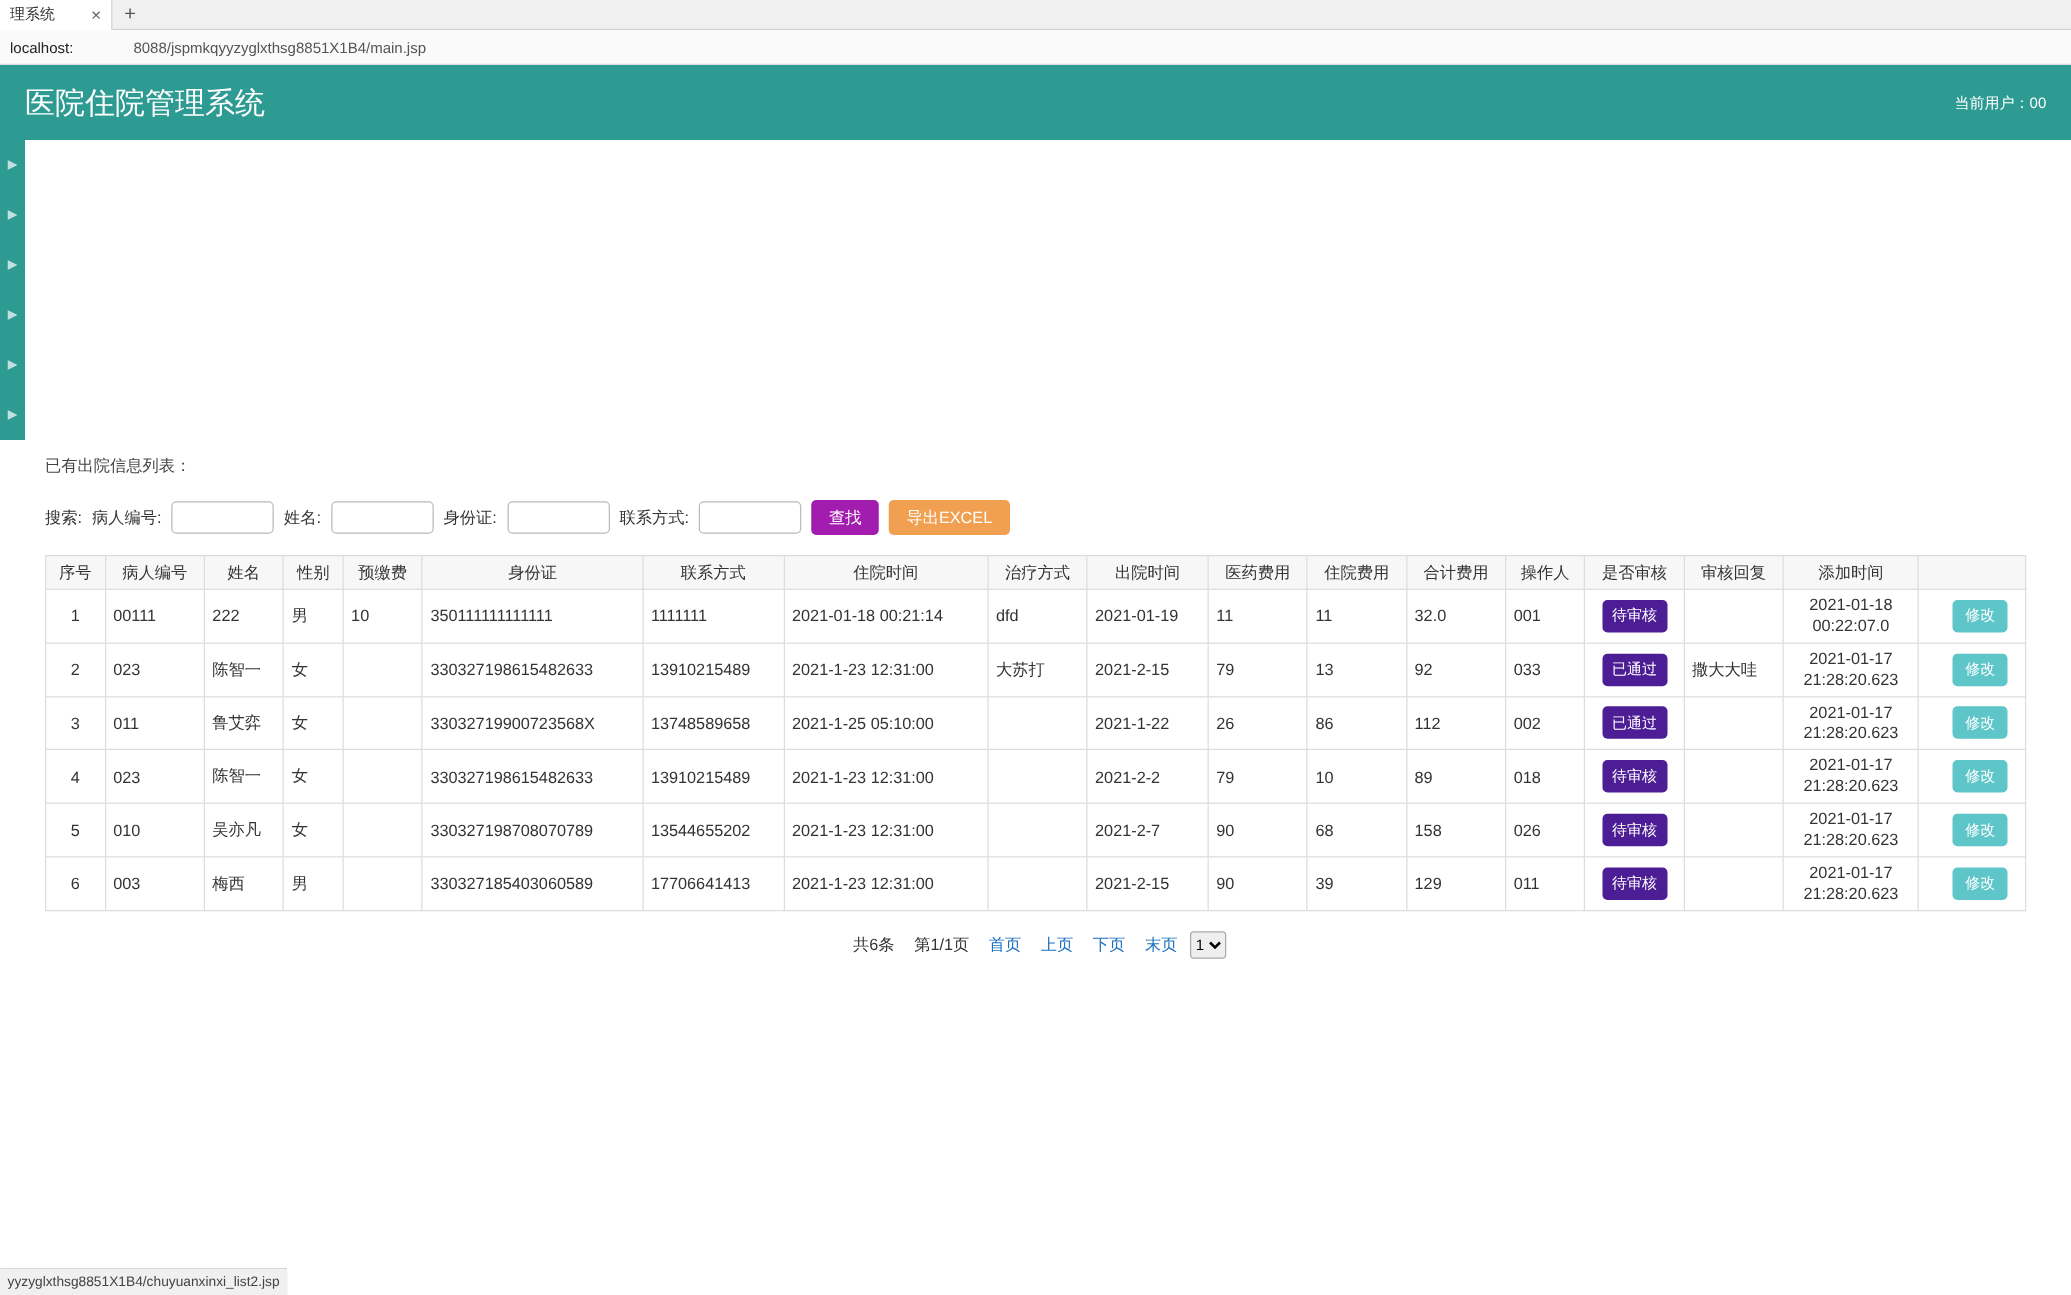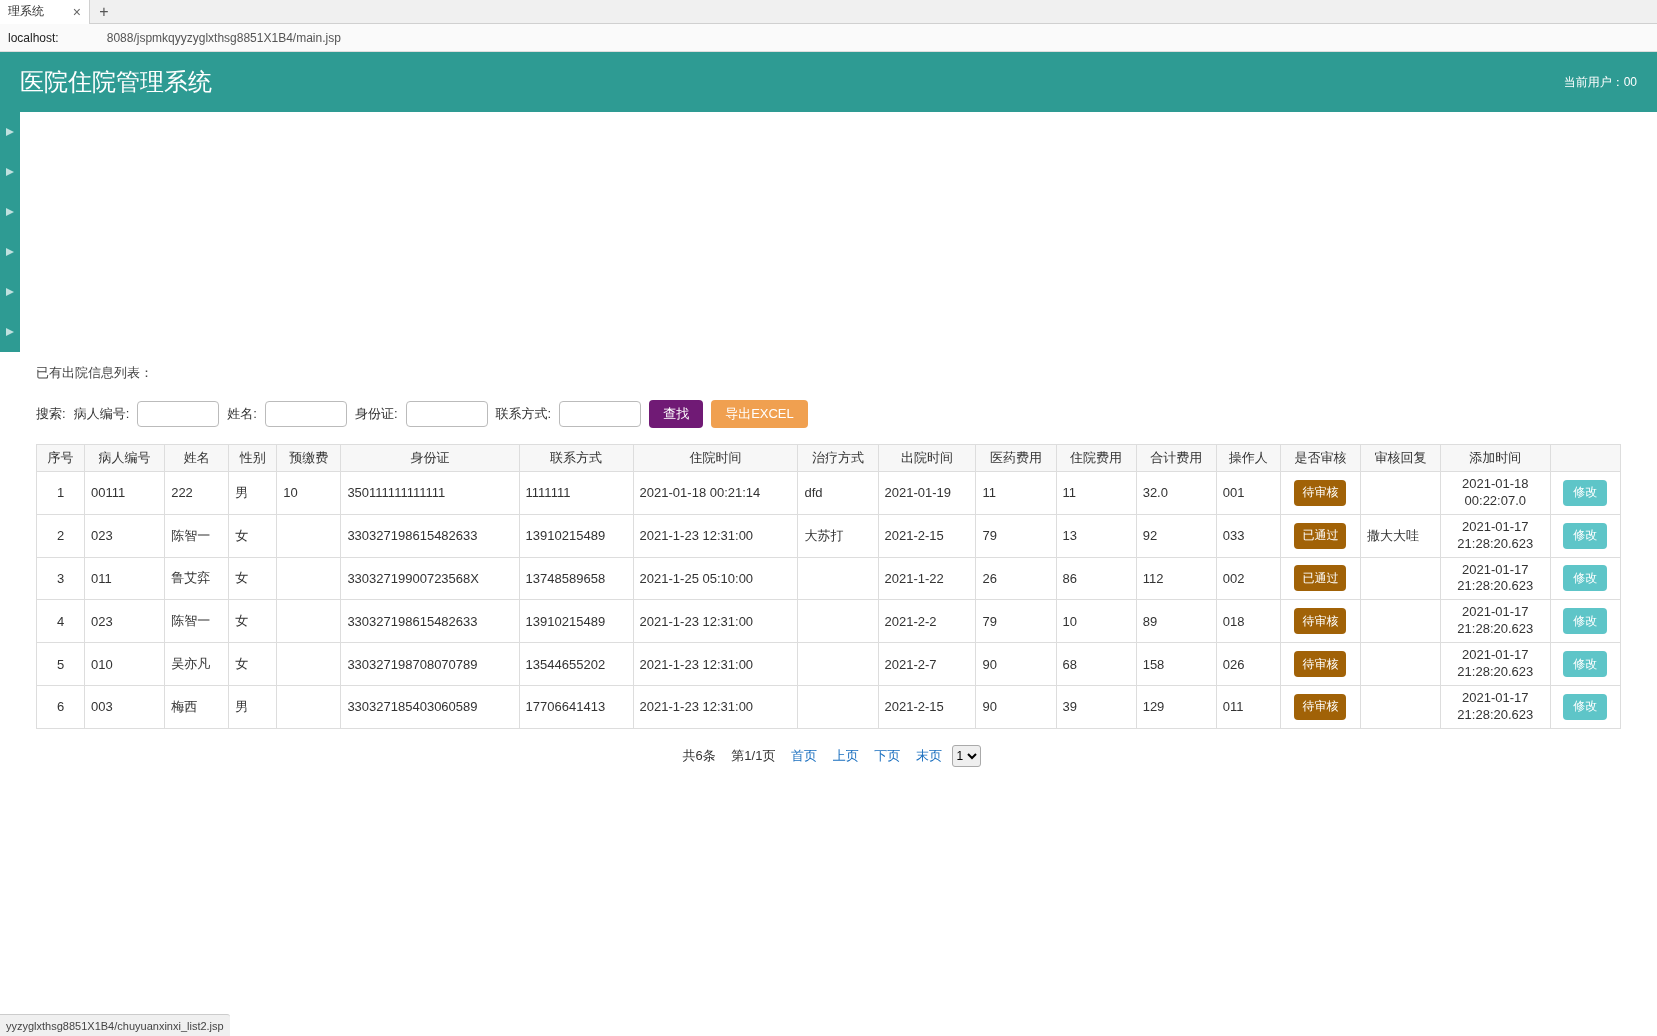--- a/index.html
+++ b/index.html
@@ -21,24 +21,24 @@
 .sidebar-item { height: 40px; display: flex; align-items: center; justify-content: center; color: rgba(255,255,255,0.7); cursor: pointer; }
 .sidebar-item svg { width: 8px; height: 8px; }
 
 .content { flex: 1; padding: 12px 36px; overflow: auto; }
 .list-title { font-size: 13px; color: #444; margin-bottom: 18px; }
 
 .search-row { display: flex; align-items: center; gap: 8px; margin-bottom: 16px; flex-wrap: nowrap; }
 .search-row label { font-size: 13px; color: #333; white-space: nowrap; }
 .search-row input[type=text] { height: 26px; width: 82px; border: 1px solid #bbb; border-radius: 4px; padding: 0 6px; font-size: 12px; }
 .btn { display: inline-flex; align-items: center; justify-content: center; height: 28px; padding: 0 14px; border: none; border-radius: 4px; color: #fff; font-size: 13px; cursor: pointer; white-space: nowrap; }
-.btn-search { background: #701a75; }
+.btn-search { background: #a21caf; }
 .btn-export { background: #f0a050; }
-.btn-edit { background: #5ec5c8; font-size: 12px; height: 26px; padding: 0 10px; }
-.btn-status { background: #a16207; font-size: 12px; height: 26px; padding: 0 8px; }
+.btn-edit { background: #5ec5c8; font-size: 12px; height: 26px; padding: 0 10px; margin-left: 13px; }
+.btn-status { background: #4c1d95; font-size: 12px; height: 26px; padding: 0 8px; }
 
 table { width: 100%; border-collapse: collapse; font-size: 13px; }
 th, td { border: 1px solid #ddd; padding: 4px 6px; text-align: left; vertical-align: middle; white-space: nowrap; }
 th { background: #f7f7f7; font-weight: 500; color: #333; text-align: center; }
 td.center { text-align: center; }
 .col-addtime { text-align: center; line-height: 1.3; }
 .two-line { white-space: normal; }
 
 .pager { margin-top: 16px; text-align: center; font-size: 13px; color: #1a6fbf; }
 .pager span { margin: 0 6px; }

